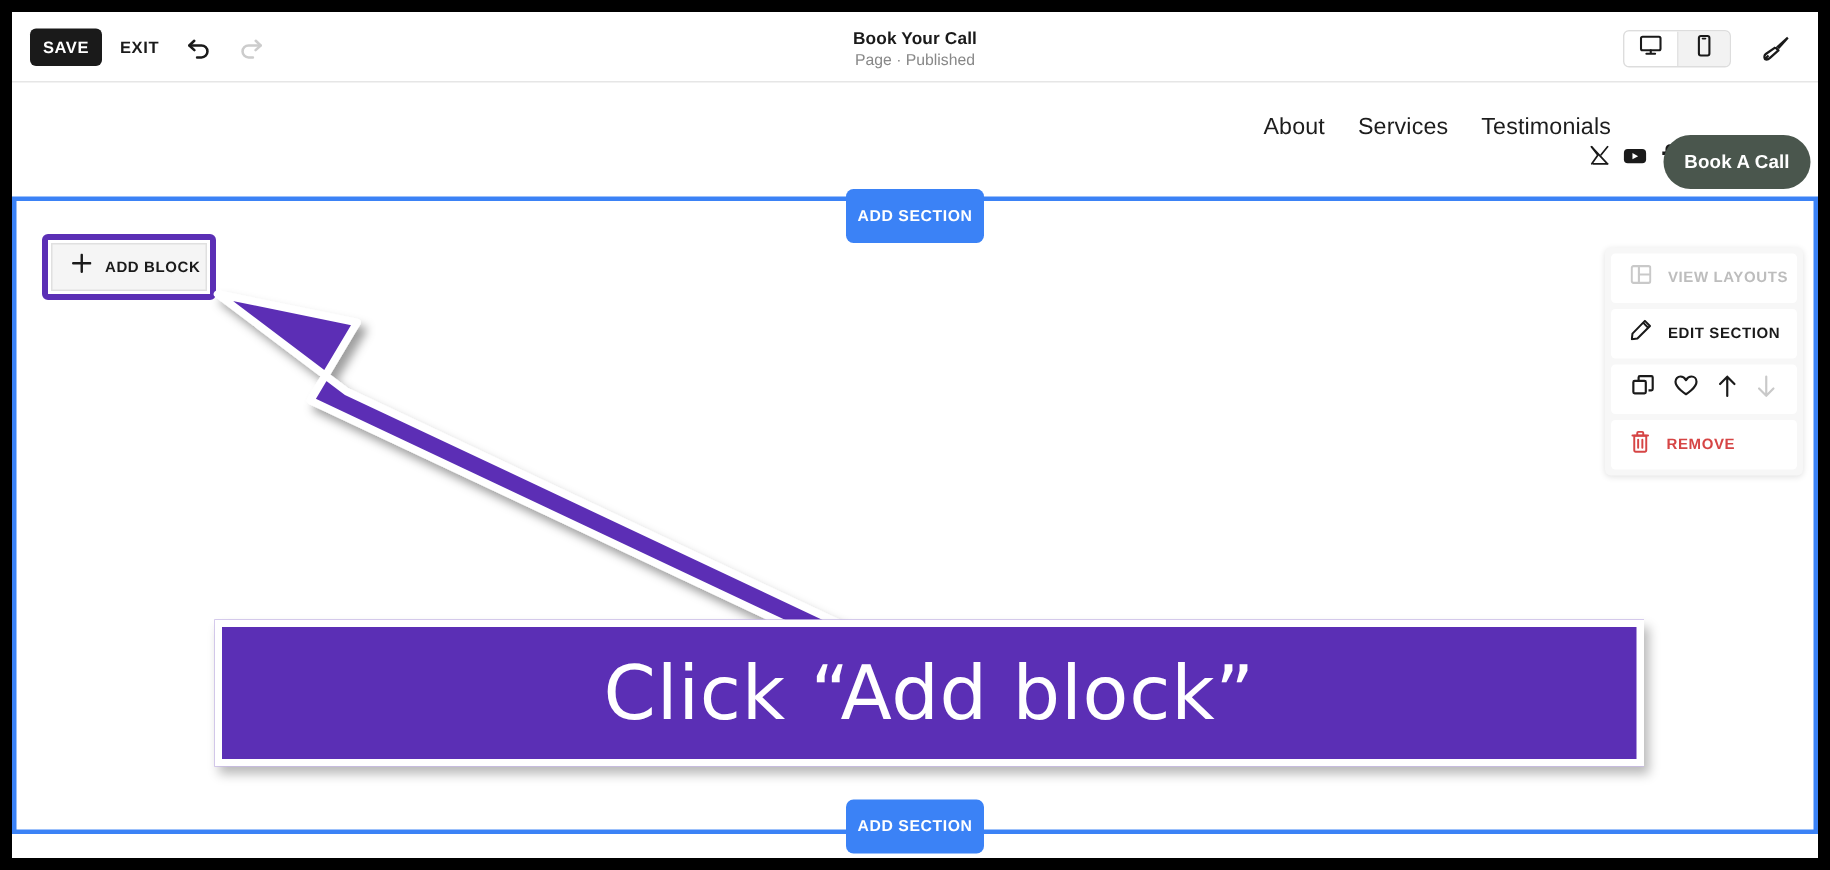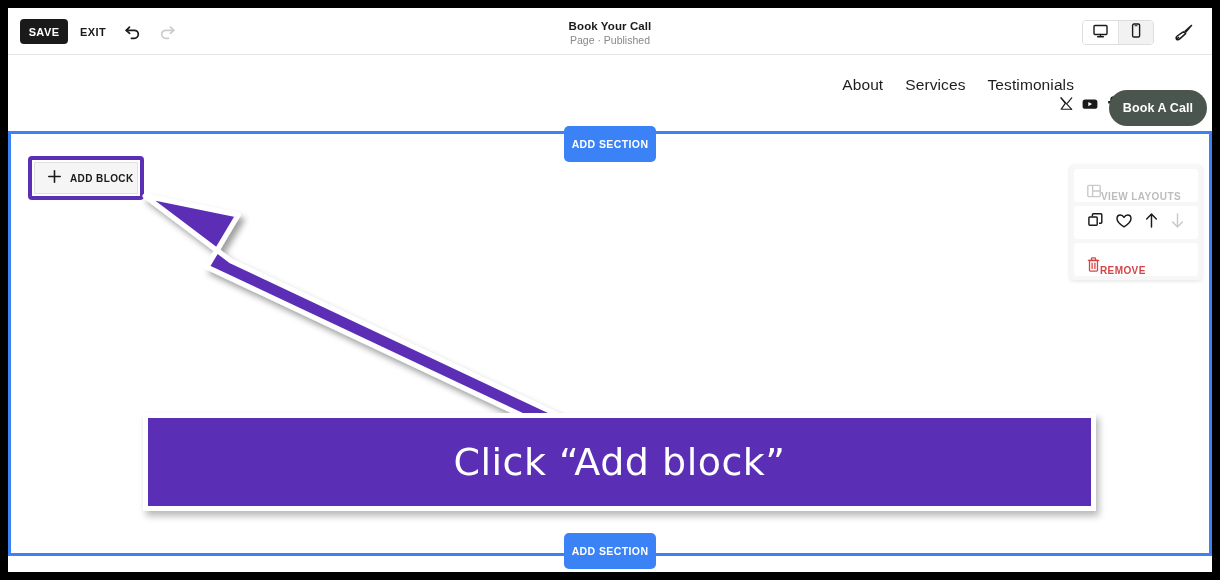--- a/index.html
+++ b/index.html
@@ -247,22 +247,23 @@
     box-sizing: border-box;
     box-shadow: 0 1px 4px rgba(0,0,0,0.12);
     z-index: 13;
   }
   .panel-row {
     background: #ffffff;
     border-radius: 3px;
     height: 33px;
     margin-bottom: 4px;
     display: flex;
-    align-items: flex-end;
+    align-items: center;
     padding-left: 13px;
+    gap: 11px;
     cursor: pointer;
   }
   .panel-row:last-child { margin-bottom: 0; }
   .panel-label {
     font-size: 10px;
     font-weight: bold;
     letter-spacing: 0.4px;
     color: #1a1a1a;
   }
   .panel-label.disabled { color: #bdbdbd; }
@@ -288,21 +289,21 @@
     border: 5px solid #ffffff;
     box-sizing: border-box;
     box-shadow: 3px 5px 7px rgba(0,0,0,0.28);
     display: flex;
     align-items: center;
     justify-content: center;
     z-index: 16;
   }
   #callout-text {
     color: #ffffff;
-    font-size: 38px;
+    font-size: 50px;
     font-family: "DejaVu Sans", sans-serif;
     font-weight: normal;
     letter-spacing: 0.5px;
     white-space: nowrap;
   }
   #callout-arrow {
     position: absolute;
     left: 130px; top: 175px;
     width: 430px; height: 245px;
     z-index: 15;
@@ -421,20 +422,29 @@
         <span>
           <svg width="14" height="14" viewBox="0 0 14 14">
             <rect x="0.8" y="1.4" width="12.4" height="11.2" rx="1.2" fill="none" stroke="#c9c9c9" stroke-width="1.4"></rect>
             <path d="M5.6 1.6 V12.4" stroke="#c9c9c9" stroke-width="1.4"></path>
             <path d="M5.8 7 H13.0" stroke="#c9c9c9" stroke-width="1.4"></path>
           </svg>
         </span>
         <span class="panel-label disabled">VIEW LAYOUTS</span>
       </div>
 
+      <div class="panel-row">
+        <span>
+          <svg width="14" height="14" viewBox="0 0 14 14">
+            <path d="M9.6 0.9 L13.0 4.3 L4.6 12.7 L0.9 13.1 L1.3 9.4 Z" fill="none" stroke="#1a1a1a" stroke-width="1.35" stroke-linejoin="round"></path>
+            <path d="M8.4 2.1 L11.8 5.5" stroke="#1a1a1a" stroke-width="1.35"></path>
+          </svg>
+        </span>
+        <span class="panel-label">EDIT SECTION</span>
+      </div>
 
       <div id="panel-icon-row">
         <span class="mini-icon">
           <svg width="15" height="15" viewBox="0 0 15 15">
             <rect x="0.9" y="3.9" width="8.3" height="8.3" rx="0.9" fill="none" stroke="#1a1a1a" stroke-width="1.45"></rect>
             <path d="M4.4 3.6 V1.7 a0.9 0.9 0 0 1 0.9-0.9 H12.9 a0.9 0.9 0 0 1 0.9 0.9
                      V9.3 a0.9 0.9 0 0 1-0.9 0.9 H11.0" fill="none" stroke="#1a1a1a" stroke-width="1.45" stroke-linejoin="round"></path>
           </svg>
         </span>
         <span class="mini-icon">

